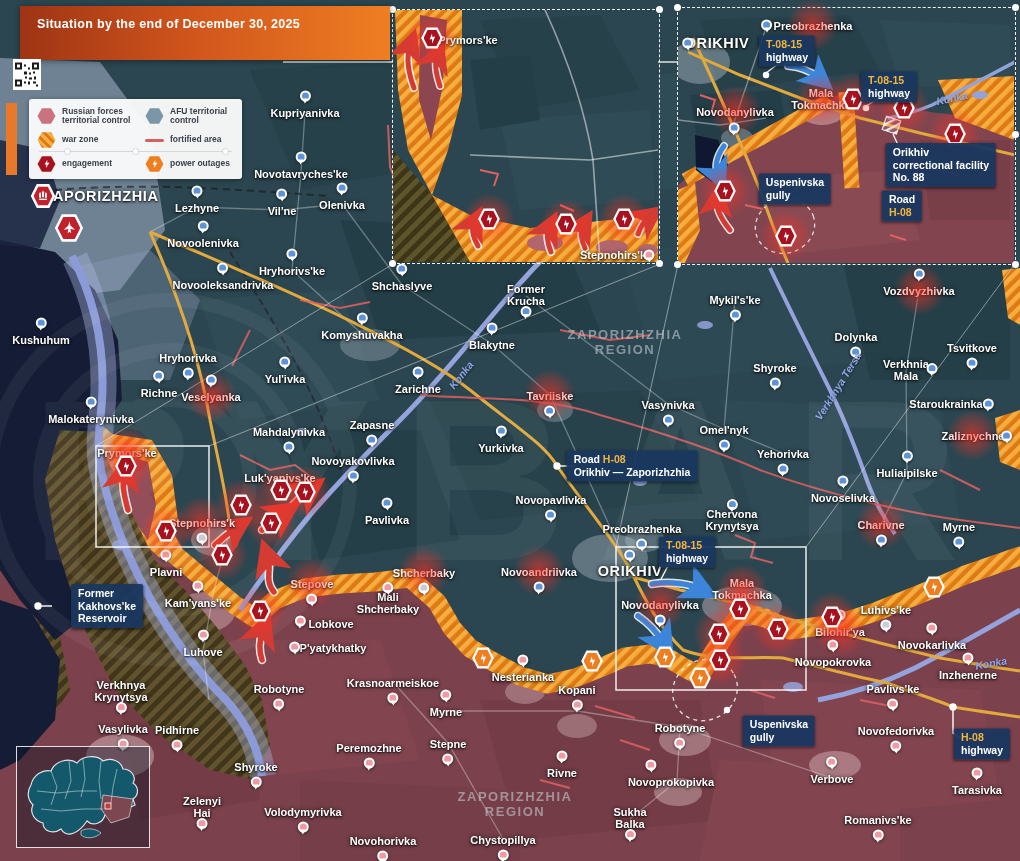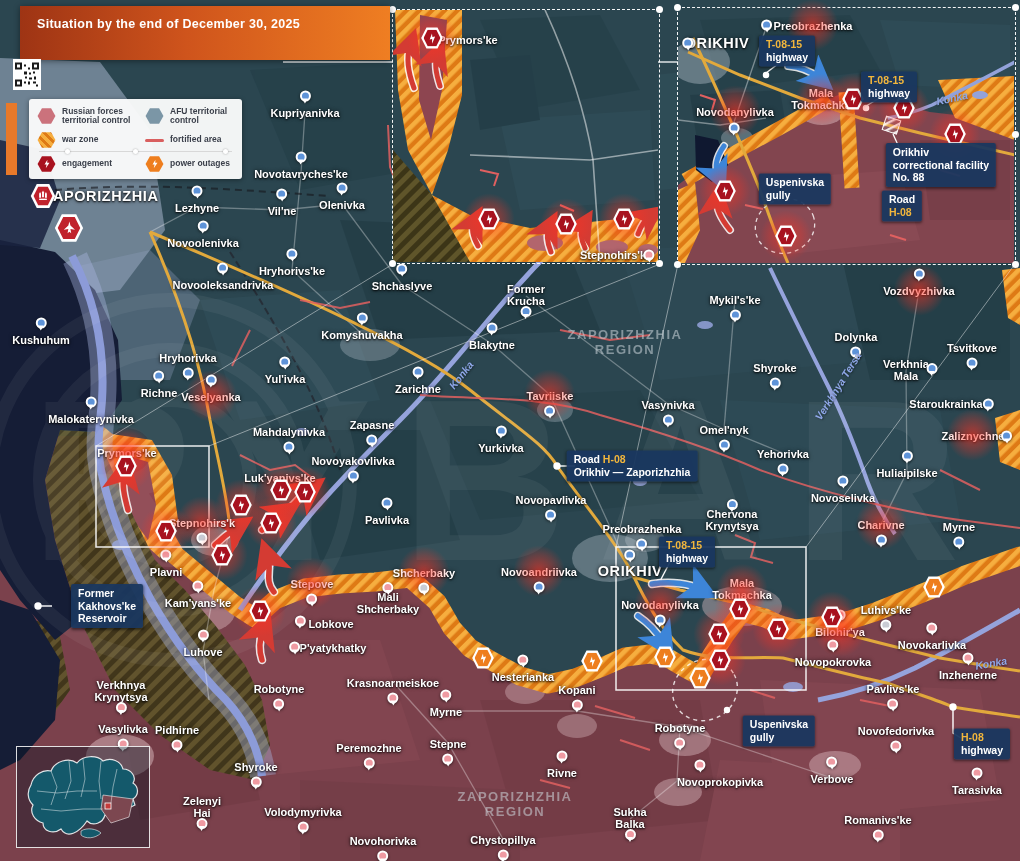--- a/index.html
+++ b/index.html
@@ -591,21 +591,21 @@
       <div class="city" style="left: 577px; top: 689px;"><div class="pin rus" style="left: calc(50% + 0px); top: calc(50% + 16px);"></div><span class="lbl">Kopani</span></div>
       <div class="city" style="left: 123px; top: 728px;"><div class="pin rus" style="left: calc(50% + 0px); top: calc(50% + 16px);"></div><span class="lbl">Vasylivka</span></div>
       <div class="city" style="left: 177px; top: 729px;"><div class="pin rus" style="left: calc(50% + 0px); top: calc(50% + 16px);"></div><span class="lbl">Pidhirne</span></div>
       <div class="city" style="left: 680px; top: 727px;"><div class="pin rus" style="left: calc(50% + 0px); top: calc(50% + 16px);"></div><span class="lbl">Robotyne</span></div>
       <div class="city" style="left: 896px; top: 730px;"><div class="pin rus" style="left: calc(50% + 0px); top: calc(50% + 16px);"></div><span class="lbl">Novofedorivka</span></div>
       <div class="city" style="left: 448px; top: 743px;"><div class="pin rus" style="left: calc(50% + 0px); top: calc(50% + 16px);"></div><span class="lbl">Stepne</span></div>
       <div class="city" style="left: 369px; top: 747px;"><div class="pin rus" style="left: calc(50% + 0px); top: calc(50% + 16px);"></div><span class="lbl">Peremozhne</span></div>
       <div class="city" style="left: 256px; top: 766px;"><div class="pin rus" style="left: calc(50% + 0px); top: calc(50% + 16px);"></div><span class="lbl">Shyroke</span></div>
       <div class="city" style="left: 562px; top: 772px;"><div class="pin rus" style="left: calc(50% + 0px); top: calc(50% - 16px);"></div><span class="lbl">Rivne</span></div>
       <div class="city" style="left: 832px; top: 778px;"><div class="pin rus" style="left: calc(50% + 0px); top: calc(50% - 16px);"></div><span class="lbl">Verbove</span></div>
-      <div class="city" style="left: 700px; top: 781px; padding-left: 40px;"><div class="pin rus" style="left: calc(50% + 0px); top: calc(50% - 16px);"></div><span class="lbl">Novoprokopivka</span></div>
+      <div class="city" style="left: 651px; top: 781px; padding-left: 40px;"><div class="pin rus" style="left: calc(50% + 0px); top: calc(50% - 16px);"></div><span class="lbl">Novoprokopivka</span></div>
       <div class="city" style="left: 977px; top: 789px;"><div class="pin rus" style="left: calc(50% + 0px); top: calc(50% - 16px);"></div><span class="lbl">Tarasivka</span></div>
       <div class="city" style="left: 202px; top: 808px;"><div class="pin rus" style="left: calc(50% + 0px); top: calc(50% + 16px);"></div><span class="lbl">Zelenyi Hai</span></div>
       <div class="city" style="left: 303px; top: 811px;"><div class="pin rus" style="left: calc(50% + 0px); top: calc(50% + 16px);"></div><span class="lbl">Volodymyrivka</span></div>
       <div class="city" style="left: 630px; top: 819px;"><div class="pin rus" style="left: calc(50% + 0px); top: calc(50% + 16px);"></div><span class="lbl">Sukha Balka</span></div>
       <div class="city" style="left: 878px; top: 819px;"><div class="pin rus" style="left: calc(50% + 0px); top: calc(50% + 16px);"></div><span class="lbl">Romanivs'ke</span></div>
       <div class="city" style="left: 503px; top: 839px;"><div class="pin rus" style="left: calc(50% + 0px); top: calc(50% + 16px);"></div><span class="lbl">Chystopillya</span></div>
       <div class="city" style="left: 383px; top: 840px;"><div class="pin rus" style="left: calc(50% + 0px); top: calc(50% + 16px);"></div><span class="lbl">Novohorivka</span></div>
       <div class="glow" style="left: 126px; top: 466px; position: absolute;"></div>
       <div class="cicon e" style="left: 126px; top: 466px;">
         <div class="outer hexclip"></div>

